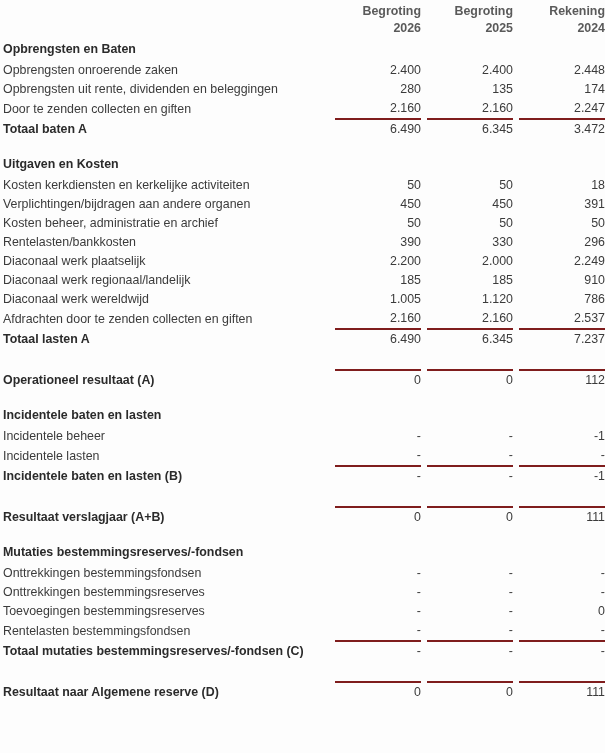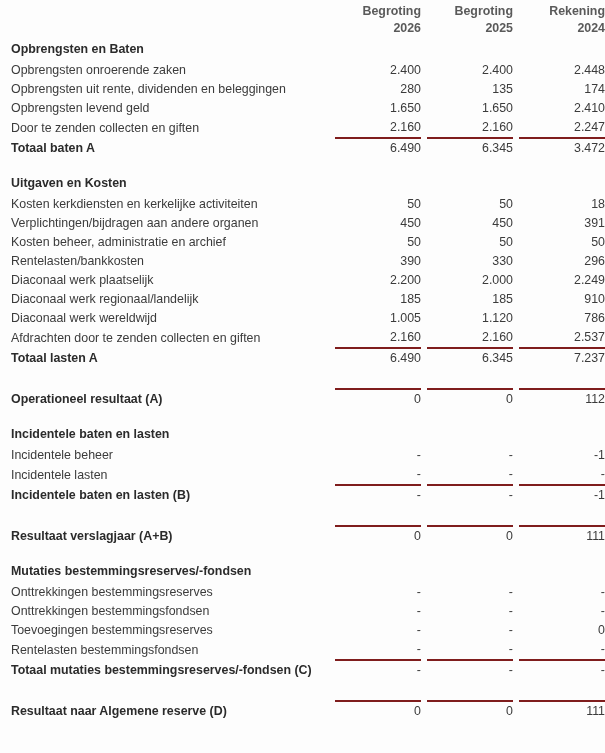--- a/index.html
+++ b/index.html
@@ -31,21 +31,21 @@
   col.c-label { width: 335px; }
   col.c-num   { width: 86px; }
   col.c-gap   { width: 6px; }
 
   td, th {
     padding: 0;
     vertical-align: bottom;
     font-weight: normal;
   }
   td.label {
-    padding-left: 11px;
+    padding-left: 3px;
     padding-right: 4px;
     height: 19px;
     line-height: 19px;
     white-space: nowrap;
     color: #3b3b3b;
   }
   td.num {
     text-align: right;
     height: 19px;
     line-height: 19px;
@@ -145,29 +145,20 @@
       <tr>
         <td class="label">Opbrengsten uit rente, dividenden en beleggingen</td>
         <td class="num">280</td>
         <td class="gap"></td>
         <td class="num">135</td>
         <td class="gap"></td>
         <td class="num">174</td>
 
       </tr>
       <tr>
-        <td class="label">Opbrengsten levend geld</td>
-        <td class="num">1.650</td>
-        <td class="gap"></td>
-        <td class="num">1.650</td>
-        <td class="gap"></td>
-        <td class="num">2.410</td>
-
-      </tr>
-      <tr>
         <td class="label">Door te zenden collecten en giften</td>
         <td class="num">2.160</td>
         <td class="gap"></td>
         <td class="num">2.160</td>
         <td class="gap"></td>
         <td class="num">2.247</td>
 
       </tr>
 
       <tr class="total ruled">
@@ -378,30 +369,30 @@
       <tr class="section">
         <td class="label">Mutaties bestemmingsreserves/-fondsen</td>
         <td class="num"></td>
           <td class="gap"></td>
         <td class="num"></td>
           <td class="gap"></td>
         <td class="num"></td>
       </tr>
 
       <tr>
+        <td class="label">Onttrekkingen bestemmingsfondsen</td>
+        <td class="num">-</td>
+        <td class="gap"></td>
+        <td class="num">-</td>
+        <td class="gap"></td>
+        <td class="num">-</td>
+
+      </tr>
+      <tr>
         <td class="label">Onttrekkingen bestemmingsreserves</td>
-        <td class="num">-</td>
-        <td class="gap"></td>
-        <td class="num">-</td>
-        <td class="gap"></td>
-        <td class="num">-</td>
-
-      </tr>
-      <tr>
-        <td class="label">Onttrekkingen bestemmingsfondsen</td>
         <td class="num">-</td>
         <td class="gap"></td>
         <td class="num">-</td>
         <td class="gap"></td>
         <td class="num">-</td>
 
       </tr>
       <tr>
         <td class="label">Toevoegingen bestemmingsreserves</td>
         <td class="num">-</td>

